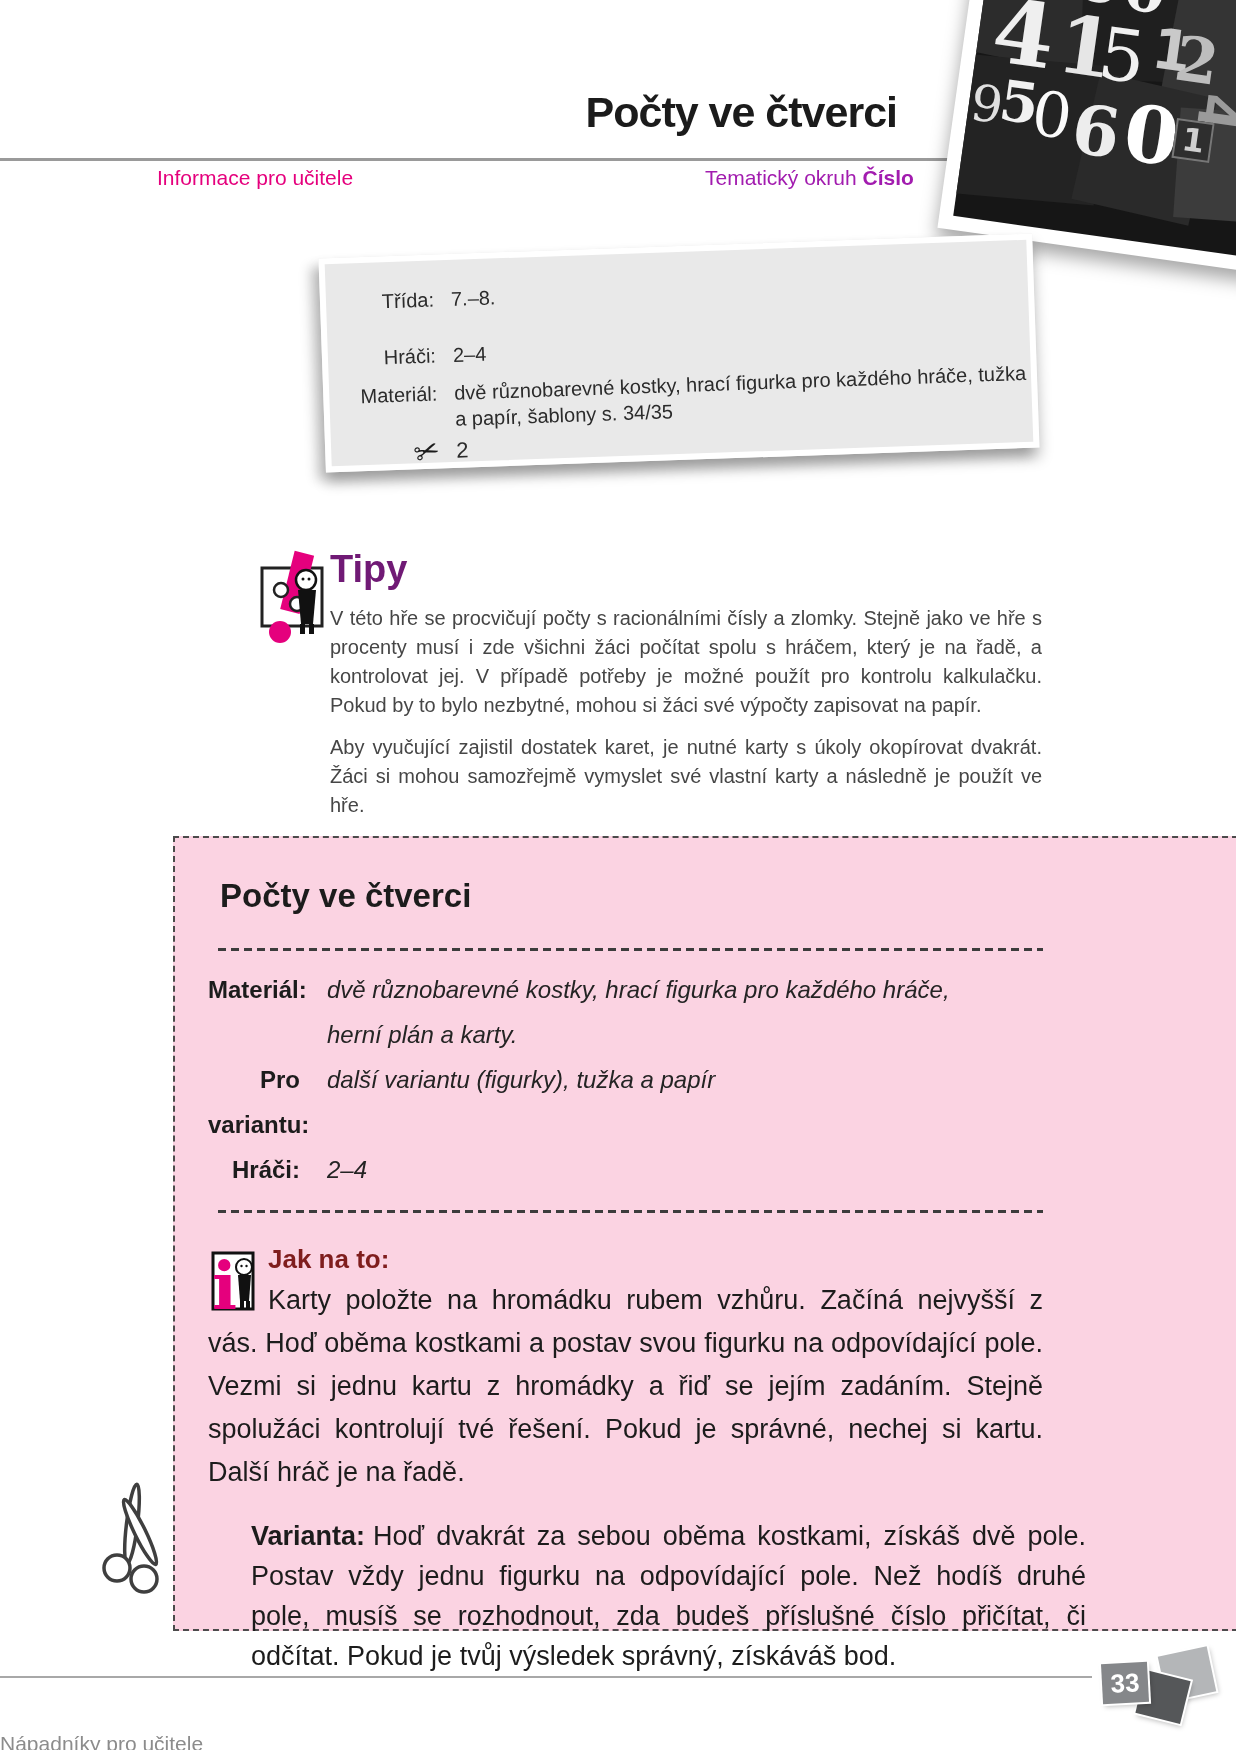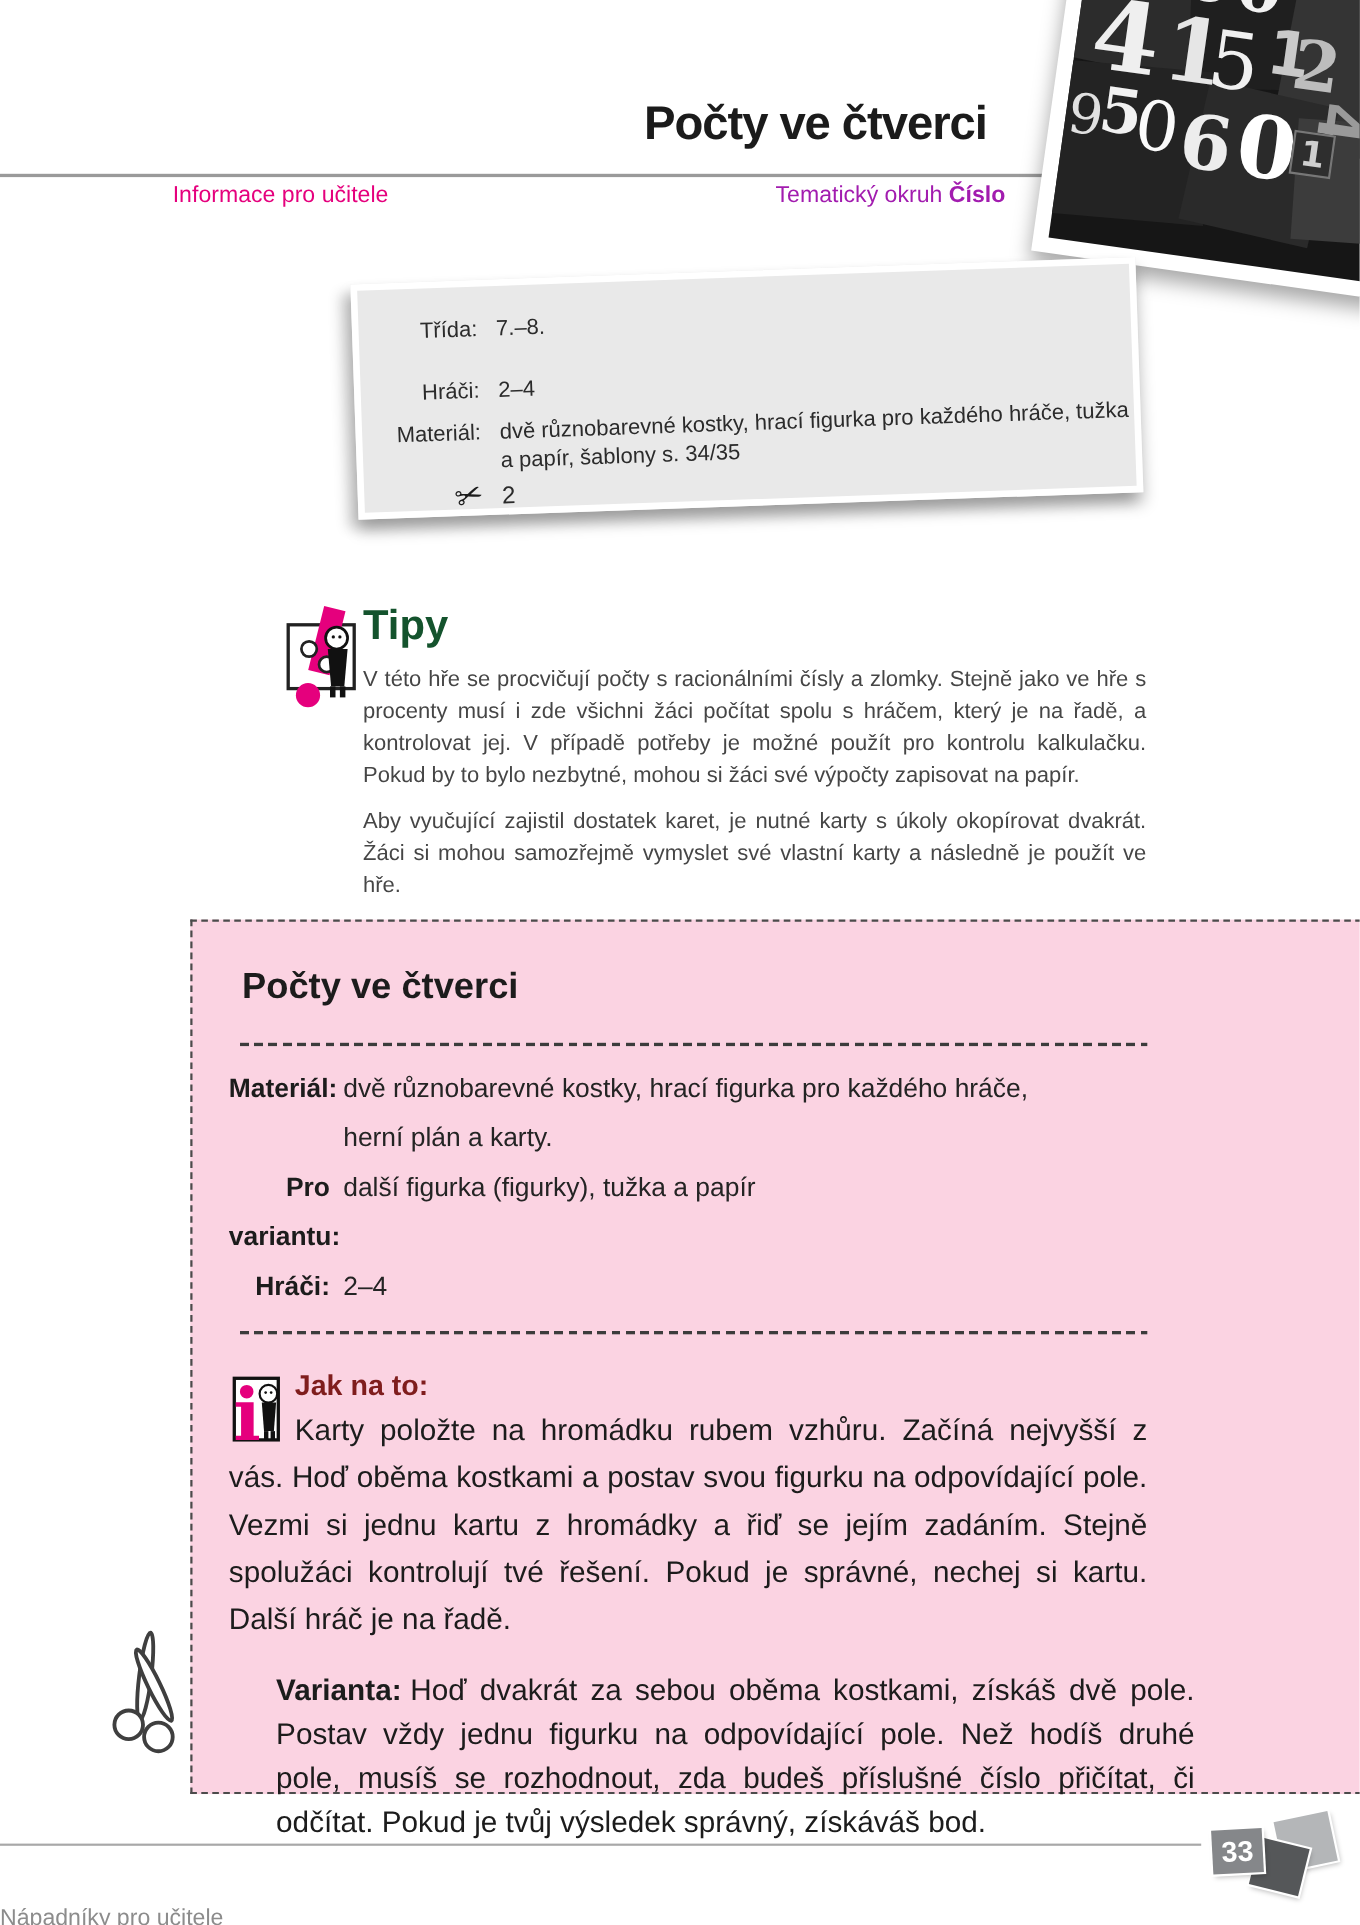--- a/index.html
+++ b/index.html
@@ -57,37 +57,37 @@
   .info-label{width:108px;text-align:right;flex:none;}
   .info-value{margin-left:17px;width:585px;}
   .ir1{margin-bottom:30px;}
   .ir2{margin-bottom:12px;}
   .ir3{margin-bottom:6px;}
   .info-scissors{display:inline-block;font-size:30px;transform:rotate(-18deg);line-height:26px;color:#1c1c1c;}
   .ir4 .info-value{font-size:22px;}
   
   .tips-icon{position:absolute;left:256px;top:550px;width:74px;height:96px;}
   .tips{position:absolute;left:330px;top:548px;width:712px;}
-  .tips-heading{font-size:38px;font-weight:bold;color:#14532d;margin:0 0 14px 0;line-height:42px;}
+  .tips-heading{font-size:38px;font-weight:bold;color:#701a75;margin:0 0 14px 0;line-height:42px;}
   .tips p{margin:0 0 13px 0;font-size:20px;line-height:29px;color:#464646;text-align:justify;}
   
   .card{
     position:absolute;left:173px;top:836px;width:1085px;height:795px;
     background:#fbd3e2;border:2px dashed #4b4b4b;box-sizing:border-box;
     padding-left:33px;
   }
   .card-title{margin:38px 0 0 12px;font-size:33px;font-weight:bold;color:#1c1c1c;line-height:40px;}
   .sep{height:3px;width:825px;margin-left:10px;
        background:repeating-linear-gradient(90deg,#3c3c3c 0 8px,transparent 8px 13px);}
   .sep1{margin-top:32px;}
   .sep2{margin-top:18px;}
   .card-rows{margin-top:16px;}
   .card-row{display:flex;font-size:24px;line-height:45px;color:#242424;}
   .card-row-label{width:92px;flex:none;text-align:right;font-weight:bold;color:#1c1c1c;}
-  .card-row-value{margin-left:12px;width:660px;}
+  .card-row-value{margin-left:27px;width:660px;font-style:italic;}
   .howto{margin-top:26px;width:835px;font-size:27px;line-height:43px;color:#1c1c1c;}
   .howto-icon{float:left;width:50px;height:76px;margin:4px 10px 0 0;}
   .howto-heading{font-size:26px;font-weight:bold;line-height:40px;color:#7f1d1d;}
   .howto-text{text-align:justify;}
   .variant{margin-top:22px;width:835px;font-size:27px;line-height:40px;color:#1c1c1c;text-align:justify;margin-left:43px;}
   .variant b{margin-right:8px;}
   
   .cut-scissors{position:absolute;left:92px;top:1478px;width:82px;height:118px;}
   
   .footer-rule{position:absolute;top:1676px;left:0;width:1092px;height:2px;background:#a8a8a8;}
@@ -179,21 +179,21 @@
 <div class="card">
   <div class="card-title">Počty ve čtverci</div>
   <div class="sep sep1"></div>
   <div class="card-rows">
     <div class="card-row">
       <div class="card-row-label">Materiál:</div>
       <div class="card-row-value">dvě různobarevné kostky, hrací figurka pro každého hráče, herní plán a karty.</div>
     </div>
     <div class="card-row">
       <div class="card-row-label">Pro variantu:</div>
-      <div class="card-row-value">další figurka (figurky), tužka a papír</div>
+      <div class="card-row-value">další variantu (figurky), tužka a papír</div>
     </div>
     <div class="card-row">
       <div class="card-row-label">Hráči:</div>
       <div class="card-row-value">2–4</div>
     </div>
   </div>
   <div class="sep sep2"></div>
 
   <div class="howto">
     <svg class="howto-icon" viewBox="0 0 50 76">

